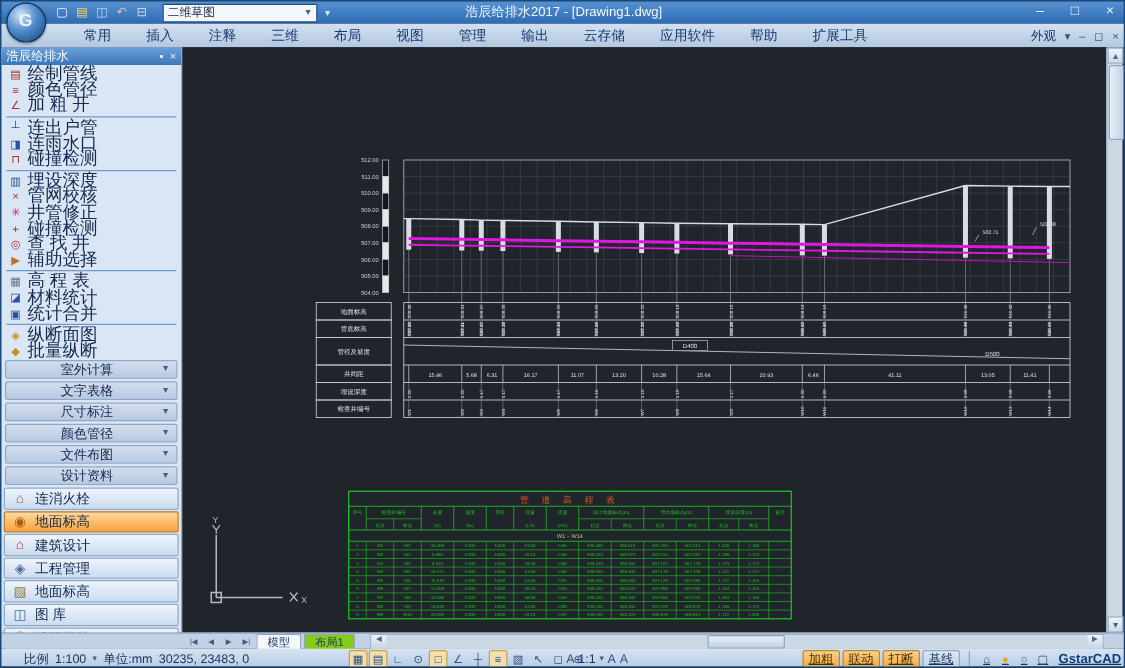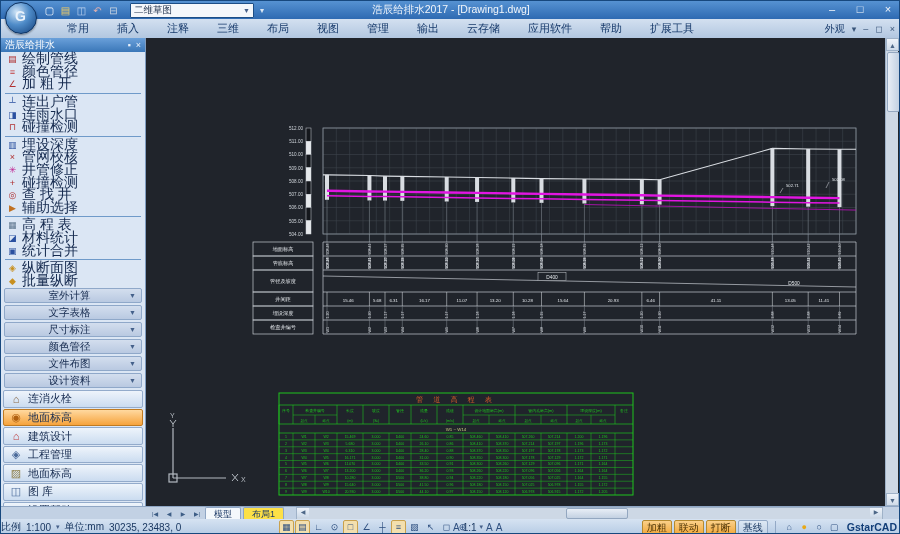--- a/index.html
+++ b/index.html
@@ -42,35 +42,35 @@
   
   #canvas{position:absolute;left:145px;top:37px;width:741px;height:468px;background:#20242b;}
   
   #vscroll{position:absolute;right:1px;top:37px;width:13px;height:468px;background:#cdd8e5;border-left:1px solid #9fb2c8;box-sizing:border-box;}
   .varrow{position:absolute;left:0;width:13px;height:13px;font-size:7px;color:#4d6787;text-align:center;line-height:13px;background:linear-gradient(#eef3f9,#cfdbe9);border:1px solid #9fb2c8;box-sizing:border-box;}
   #vthumb{position:absolute;left:1px;top:14px;width:11px;height:58px;background:linear-gradient(90deg,#e8eef6,#c3d1e2);border:1px solid #93a7c0;border-radius:2px;}
   
   #sheetrow{position:absolute;left:0;top:505px;width:900px;height:13px;background:#c2d1e4;border-top:1px solid #8fa6c4;display:flex;align-items:center;box-sizing:border-box;}
   #sheetnav{display:flex;margin-left:148px;gap:2px;}
   .snav{font-size:6px;color:#3e5e86;width:12px;text-align:center;}
-  .sheettab{font-size:9px;color:#1d3a66;padding:0 8px;height:12px;line-height:12px;border:1px solid #8fa6c4;border-bottom:none;border-radius:2px 2px 0 0;background:#fde047;margin-left:2px;}
+  .sheettab{font-size:9px;color:#1d3a66;padding:0 8px;height:12px;line-height:12px;border:1px solid #8fa6c4;border-bottom:none;border-radius:2px 2px 0 0;background:#84cc16;margin-left:2px;}
   .sheettab.active{background:#f4f8fc;}
   #hscroll{position:relative;flex:1;height:11px;margin:0 18px 0 12px;background:#cdd8e5;border:1px solid #9fb2c8;}
   .harrow{position:absolute;top:0;width:12px;height:9px;font-size:6px;color:#4d6787;text-align:center;line-height:9px;background:linear-gradient(#eef3f9,#cfdbe9);}
   #hthumb{position:absolute;left:46%;top:0;width:60px;height:9px;background:linear-gradient(#e8eef6,#c3d1e2);border:1px solid #93a7c0;border-radius:2px;}
   
   #statusbar{position:absolute;left:0;top:518px;width:900px;height:16px;background:linear-gradient(#d6e3f2,#b5cbe4);display:flex;align-items:center;font-size:10px;color:#16345e;}
-  #st-left{display:flex;align-items:center;gap:5px;margin-left:0;white-space:nowrap;}
+  #st-left{display:flex;align-items:center;gap:5px;margin-left:18px;white-space:nowrap;}
   #st-left .arr{font-size:7px;color:#46608a;}
   #st-icons{position:absolute;left:278px;display:flex;gap:1px;}
   .st-chip{width:13px;height:13px;font-size:9px;line-height:13px;text-align:center;color:#2f5080;border:1px solid transparent;border-radius:2px;}
   .st-chip.on{background:#f3dfae;border-color:#c9a14e;}
   #st-anno{position:absolute;left:452px;display:flex;align-items:center;gap:3px;}
   #st-anno .a{color:#2f5080;font-size:10px;}
-  #st-right{position:absolute;right:4px;display:flex;align-items:center;gap:4px;}
+  #st-right{position:absolute;right:4px;display:flex;align-items:center;gap:4px;text-decoration:underline;}
   .toggle{font-size:10px;padding:0 4px;height:13px;line-height:13px;border-radius:2px;border:1px solid #b5892f;background:linear-gradient(#fbd089,#f2a93d);color:#4c3305;}
   .toggle.off{background:linear-gradient(#dde8f4,#c2d3e7);border-color:#93a9c6;color:#16345e;}
   .vr{width:1px;height:12px;background:#93a9c6;margin:0 3px;}
   .r-chip{width:13px;height:13px;font-size:9px;line-height:13px;text-align:center;color:#2f5080;}
   #brand{font-weight:bold;color:#123e78;font-size:10.5px;margin-left:2px;}
 </style>
 </head>
 <body>
 
 <div id="win">

